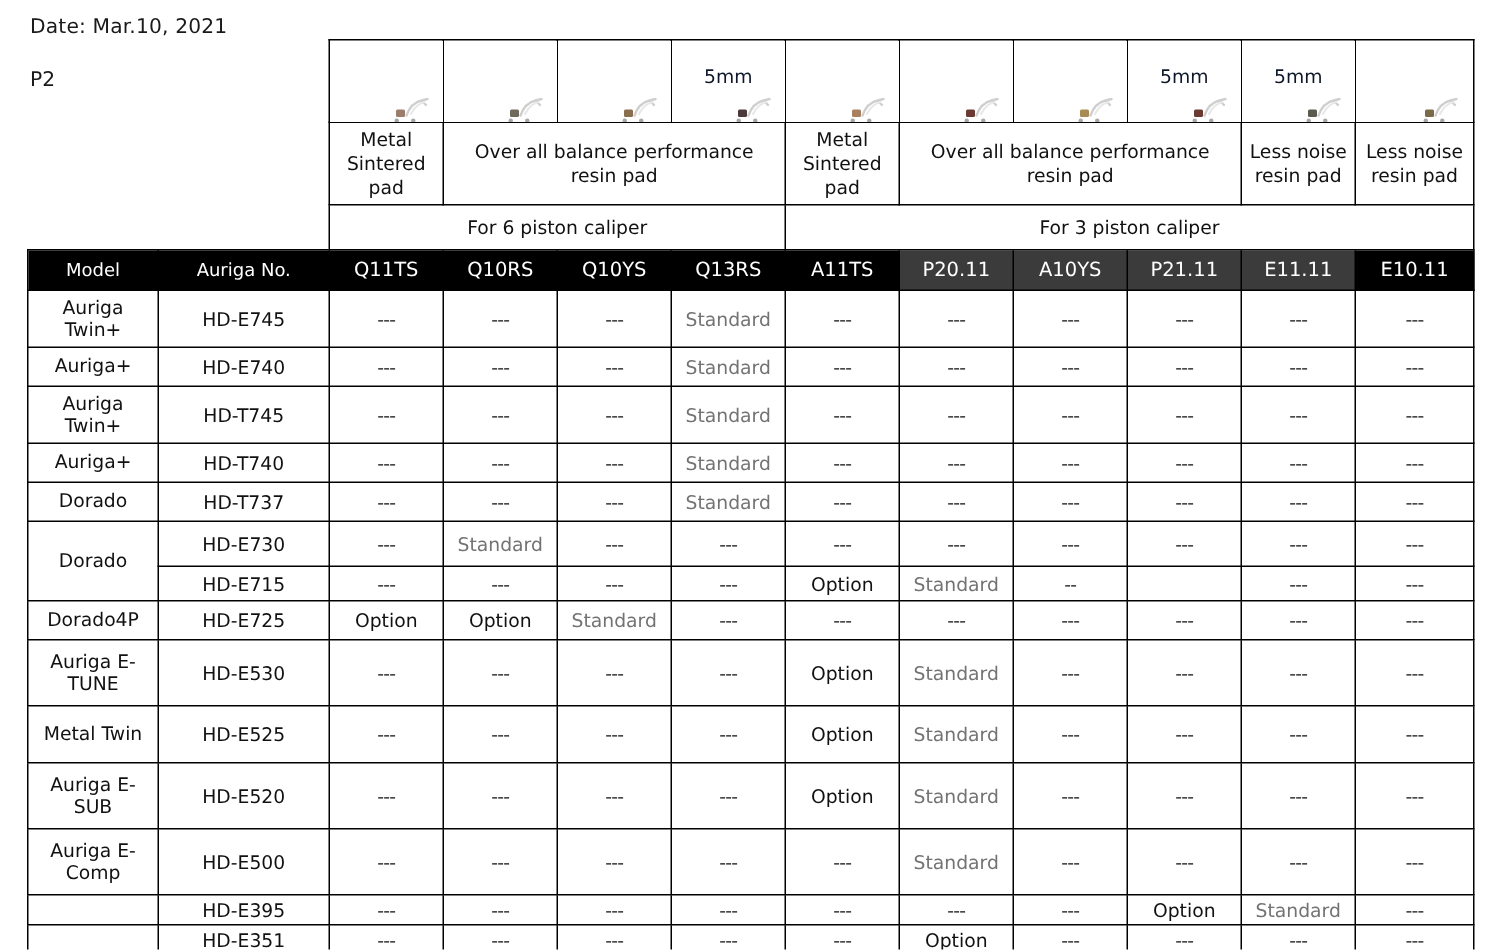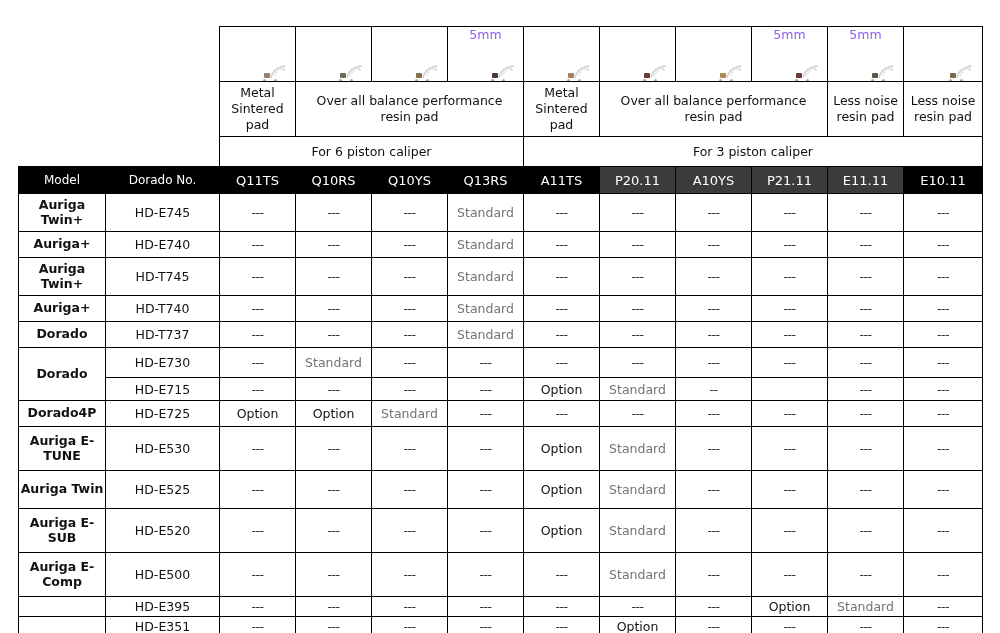--- a/index.html
+++ b/index.html
@@ -45,22 +45,22 @@
 
   
   tr.img-row td{height:54px;padding:0;position:relative;}
   tr.img-row td.blank{border:none;background:transparent;}
   .pad-photo{
     position:relative;width:100%;height:54px;
     display:flex;align-items:flex-end;justify-content:center;
     gap:3px;padding-bottom:6px;box-sizing:border-box;
   }
   .mm-tag{
-    position:absolute;top:2px;left:0;right:0;
-    text-align:center;font-size:12.5px;color:#8b5cf6;line-height:1;
+    position:absolute;top:18px;left:0;right:0;
+    text-align:center;font-size:12.5px;color:#0f172a;line-height:1;
   }
   
   .pad{position:relative;display:inline-block;}
   .pad .plate{
     width:26px;height:11px;border-radius:2px;
     transform:skewX(-12deg);
     box-shadow:0 1px 0 rgba(0,0,0,.25) inset;
   }
   .pad .tab{
     position:absolute;bottom:-3px;left:8px;width:6px;height:5px;border-radius:1px;
@@ -90,32 +90,34 @@
   
   tr.head-row td{
     height:26px;background:#000;color:#fff;border:1px solid #000;
     font-size:13px;
   }
   tr.head-row td.gray{background:#3b3b3b;}
   tr.head-row td.c-left{font-size:12px;}
 
   
   tr.body-row td{font-size:12.5px;}
-  td.series{text-align:left;padding-left:4px;font-size:12.5px;line-height:1.18;font-weight:bold;}
+  td.series{text-align:left;padding-left:4px;font-size:12.5px;line-height:1.18;}
   td.model{font-size:13px;}
   .val-std{color:#737373;}
   .val-dash{color:#333;letter-spacing:-0.5px;}
   .top-align{vertical-align:top;padding-top:5px;}
   .bot-align{vertical-align:bottom;padding-bottom:5px;}
   .v-mid{vertical-align:middle;}
 </style>
 </head>
 <body>
 
 <div id="meta">
+  <div class="line first">Date: Mar.10, 2021</div>
+  <div class="line">P2</div>
 </div>
 
 <div id="sheet">
   <table class="grid">
     <colgroup>
       <col class="c-series">
         <col class="c-model">
       <col class="c-q11ts">
         <col class="c-q10rs">
         <col class="c-q10ys">
@@ -253,21 +255,21 @@
             <div>resin pad</div>
           </td>
         </tr>
         <tr class="cal-row">
           <td class="blank" colspan="2"></td>
           <td colspan="4">For 6 piston caliper</td>
           <td colspan="6">For 3 piston caliper</td>
         </tr>
         <tr class="head-row">
           <td class="c-left">Model</td>
-          <td class="c-left">Dorado No.</td>
+          <td class="c-left">Auriga No.</td>
           <td>Q11TS</td>
           <td>Q10RS</td>
           <td>Q10YS</td>
           <td>Q13RS</td>
           <td>A11TS</td>
           <td class="gray">P20.11</td>
           <td class="gray">A10YS</td>
           <td class="gray">P21.11</td>
           <td class="gray">E11.11</td>
           <td>E10.11</td>
@@ -411,21 +413,21 @@
           <td class="v-mid"><span class="val-dash">---</span></td>
           <td class="v-mid"><span>Option</span></td>
           <td class="v-mid"><span class="val-std">Standard</span></td>
           <td class="top-align"><span class="val-dash">---</span></td>
           <td class="top-align"><span class="val-dash">---</span></td>
           <td class="v-mid"><span class="val-dash">---</span></td>
           <td class="v-mid"><span class="val-dash">---</span></td>
         </tr>
         <tr class="body-row" style="height: 38px;">
           <td class="series">
-            <div>Auriga Twin</div>
+            <div>Metal Twin</div>
           </td>
           <td class="model">HD-E525</td>
           <td class="v-mid"><span class="val-dash">---</span></td>
           <td class="v-mid"><span class="val-dash">---</span></td>
           <td class="v-mid"><span class="val-dash">---</span></td>
           <td class="v-mid"><span class="val-dash">---</span></td>
           <td class="v-mid"><span>Option</span></td>
           <td class="v-mid"><span class="val-std">Standard</span></td>
           <td class="top-align"><span class="val-dash">---</span></td>
           <td class="top-align"><span class="val-dash">---</span></td>

